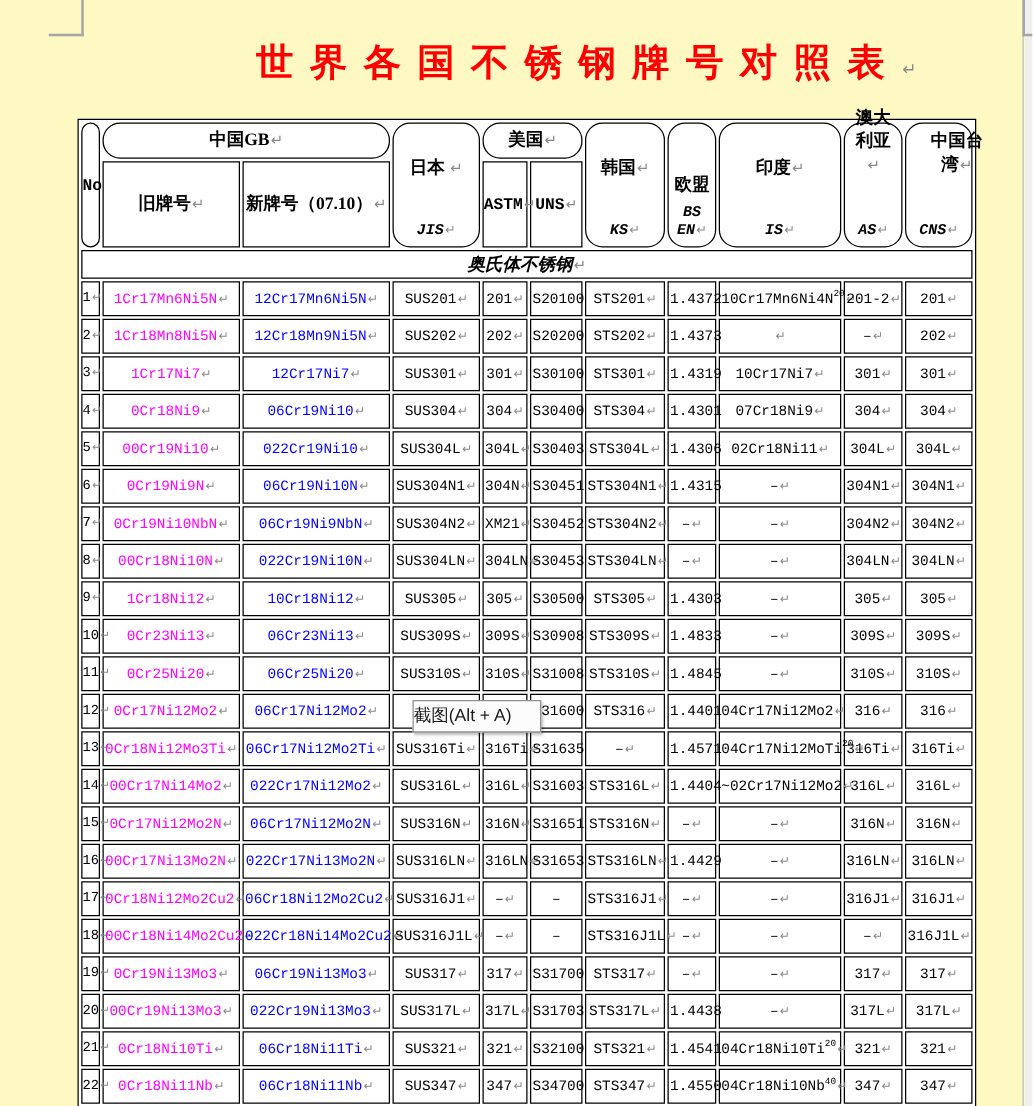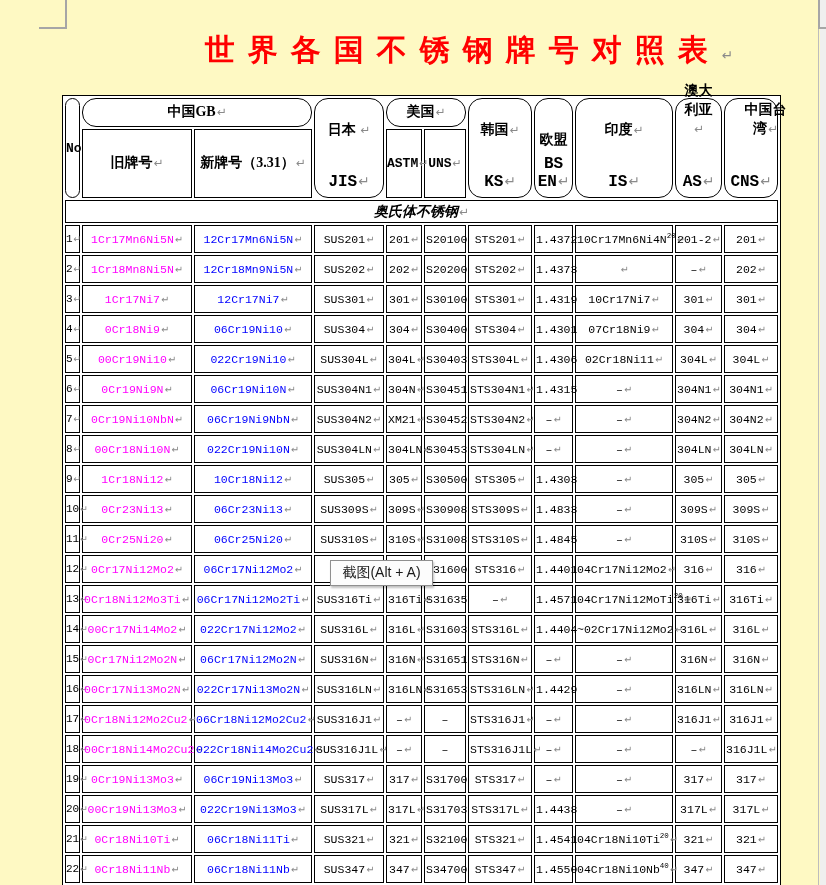--- a/index.html
+++ b/index.html
@@ -21,34 +21,34 @@
   table.grades{position:absolute;left:62px;top:95px;width:718px;table-layout:fixed;
                border-collapse:separate;border-spacing:2px;border:1px solid #000;background:#fff;}
   td{border:1px solid #000;text-align:center;vertical-align:middle;padding:0 1px;
      font-family:"Liberation Mono",monospace;font-size:11.5px;white-space:nowrap;overflow:visible;}
   thead td{font-family:"Liberation Serif",serif;font-weight:bold;font-size:14px;white-space:normal;}
   tr.hrow-top td{height:26px;border-radius:14px;}
   tr.hrow-sub td{height:66px;}
   td.hdr-no{font-size:13px;font-family:"Liberation Mono",monospace;padding:0;}
   .hdr-stack{display:flex;flex-direction:column;justify-content:flex-end;
              align-items:center;height:88px;padding:4px 0 6px;gap:34px;}
-  .hdr-sub{font-family:"Liberation Mono",monospace;font-size:16px;font-weight:bold;}
+  .hdr-sub{font-family:"Liberation Mono",monospace;font-size:12px;font-weight:bold;font-style:italic;}
   .wrap2{display:inline-block;width:34px;word-break:break-all;line-height:1.35;}
   .wrap3{display:inline-block;width:50px;word-break:break-all;line-height:1.35;margin-left:29px;}
   td.section{height:21px;font-family:"Liberation Serif",serif;font-weight:bold;font-size:14px;font-style:italic;}
   tbody tr.data-row td{height:26px;}
   td.col-no{font-size:11px;padding:0;}
   td.col-old span.val{color:#ff00ff;}
   td.col-new span.val{color:#0000ff;}
   sup{font-size:7.5px;vertical-align:super;line-height:0;}
   .pilcrow{color:#8a8a8a;font-family:"DejaVu Sans",sans-serif;font-size:0.85em;
            font-weight:normal;margin-left:1px;}
   .tooltip{position:absolute;left:330px;top:560px;width:101px;height:24px;z-index:9;
            background:#fcfcfc;border:1px solid #8f8f8f;box-shadow:1px 2px 2px rgba(0,0,0,0.25);
-           display:flex;align-items:center;justify-content:center;
+           display:flex;align-items:center;
            font-family:"Liberation Sans",sans-serif;font-size:14px;color:#1a1a1a;white-space:nowrap;}
 </style>
 </head>
 <body>
 
 <div class="page">
 
   <div class="crop-left"></div>
   <div class="edge-strip"></div>
   <div class="edge-line"></div>
@@ -109,21 +109,21 @@
         </td>
         <td rowspan="2">
           <div class="hdr-stack">
             <span class="wrap3"><span>中国台湾</span><span class="pilcrow">↵</span></span>
             <span class="hdr-sub"><span>CNS</span><span class="pilcrow">↵</span></span>
           </div>
         </td>
       </tr>
       <tr class="hrow-sub">
         <td><span>旧牌号</span><span class="pilcrow">↵</span></td>
-        <td><span>新牌号（3.31）</span><span class="pilcrow">↵</span></td>
+        <td><span>新牌号（07.10）</span><span class="pilcrow">↵</span></td>
         <td class="hdr-no"><span>ASTM</span><span class="pilcrow">↵</span></td>
         <td class="hdr-no"><span>UNS</span><span class="pilcrow">↵</span></td>
       </tr>
     </thead>
     <tbody id="table-body">
       <tr>
         <td colspan="11" class="section"><span>奥氏体不锈钢</span><span class="pilcrow">↵</span></td>
       </tr>
     <tr class="data-row">
           <td class="col-no"><span class="val">1</span><span class="pilcrow">↵</span></td>

